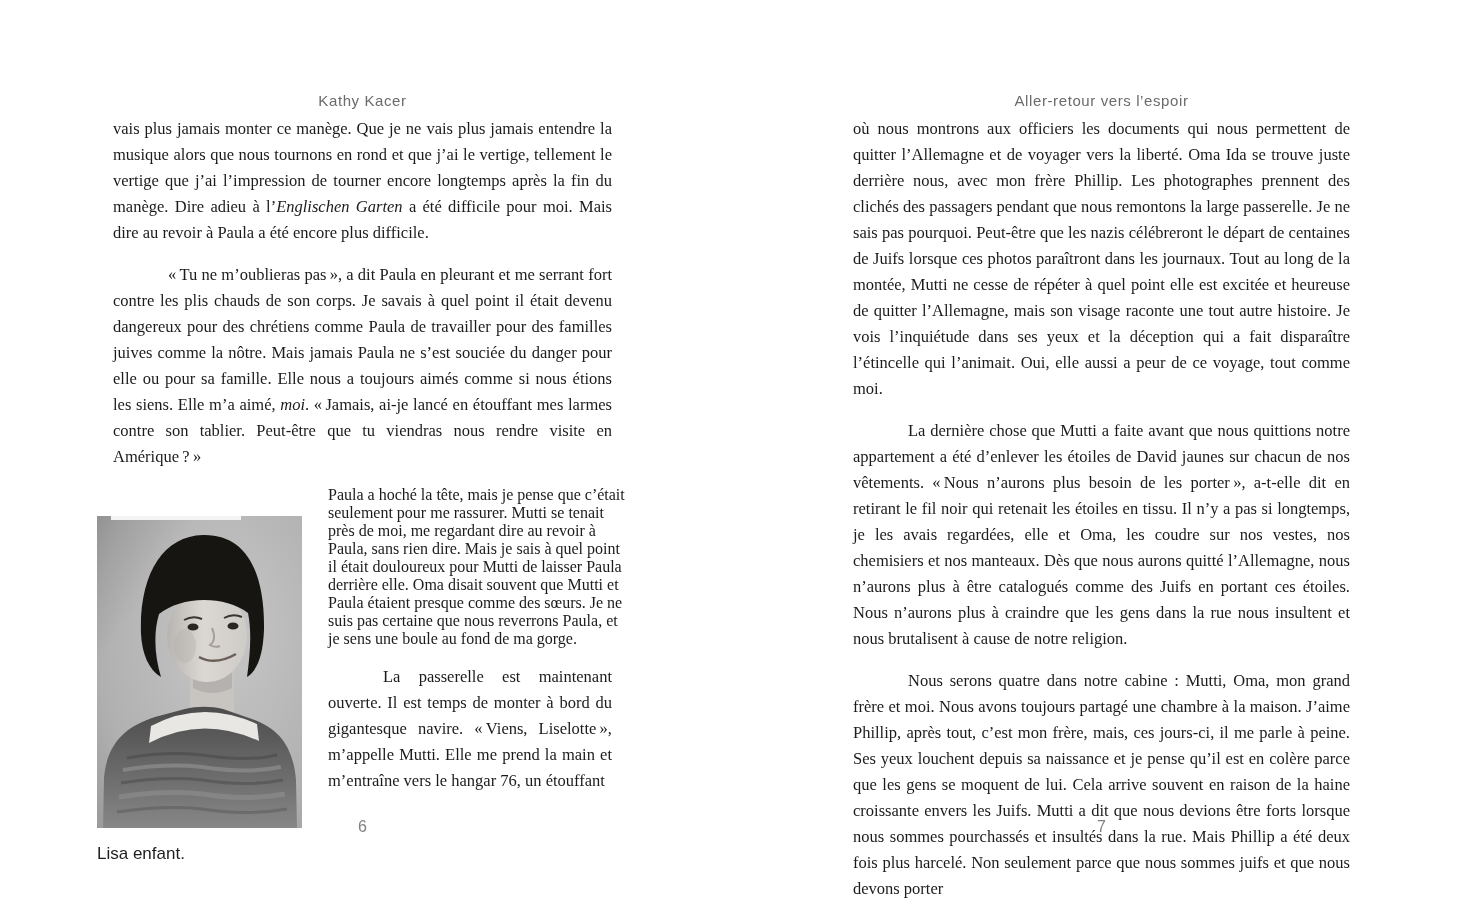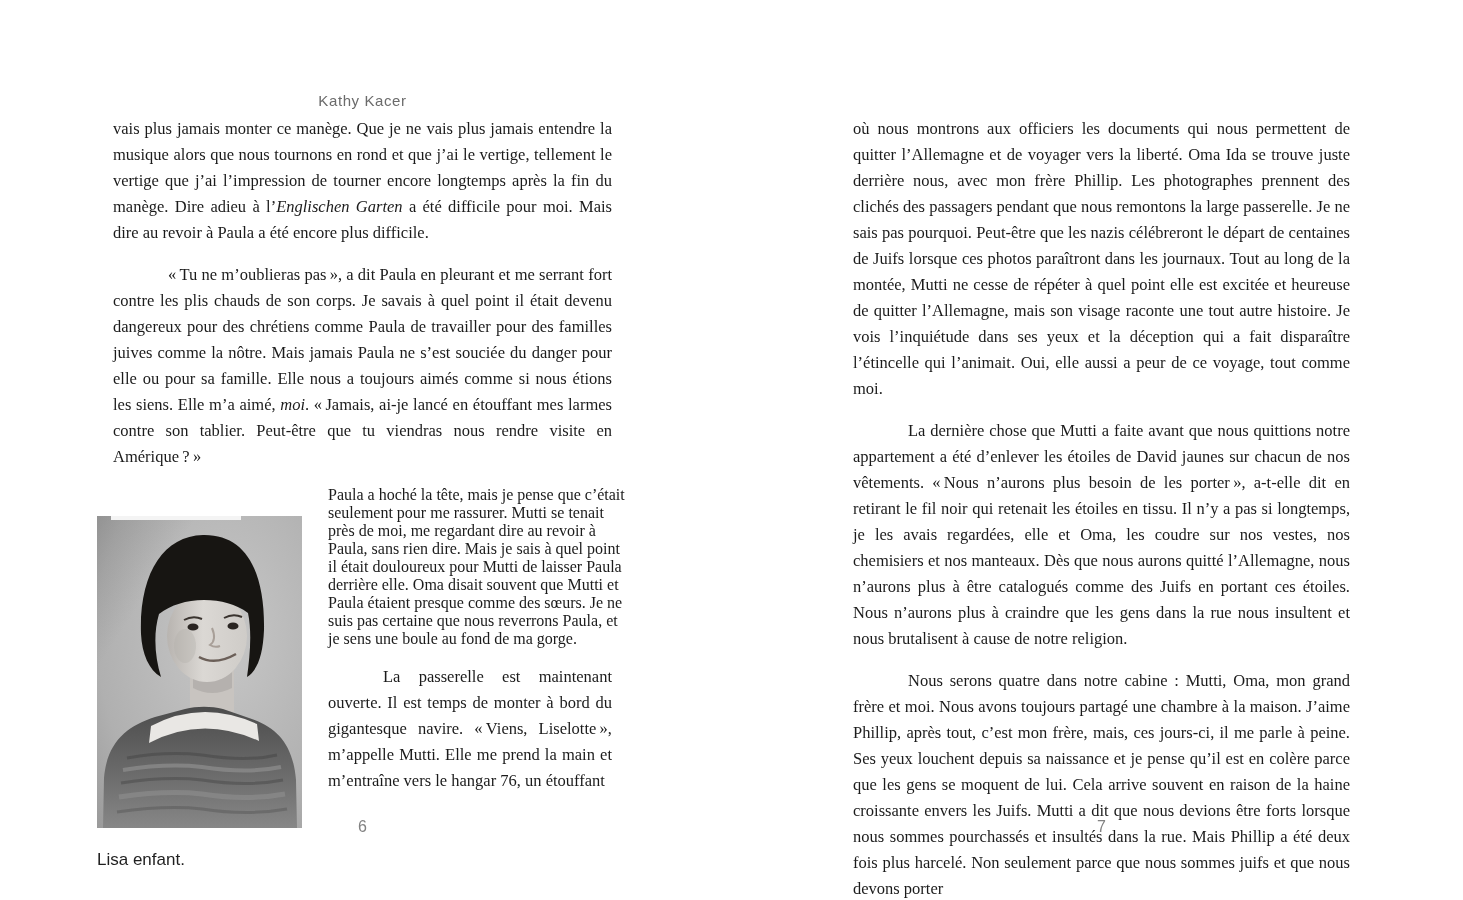--- a/index.html
+++ b/index.html
@@ -47,21 +47,21 @@
   .indent { text-indent: 55px; }
   em { font-style: italic; }
   figure.photo-fig {
     float: left;
     width: 205px;
     margin: 30px 26px 80px 0;
     padding: 0;
   }
   figure.photo-fig svg { display: block; }
   figcaption.photo-caption {
-    margin-top: 22px;
+    margin-top: 16px;
     font-family: "Liberation Sans", sans-serif;
     font-size: 17px;
     color: #1f1f1f;
     text-align: left;
     line-height: 20px;
   }
   .folio {
     position: absolute;
     top: 818px;
     left: 0;
@@ -143,20 +143,21 @@
         <span>Paula a hoché la tête, mais je pense que c’était seulement pour me rassurer. Mutti se tenait près de moi, me regardant dire au revoir à Paula, sans rien dire. Mais je sais à quel point il était douloureux pour Mutti de laisser Paula derrière elle. Oma disait souvent que Mutti et Paula étaient presque comme des sœurs. Je ne suis pas certaine que nous reverrons Paula, et je sens une boule au fond de ma gorge.</span>
       <p></p>
 
       <p class="indent"><span>La passerelle est maintenant ouverte. Il est temps de monter à bord du gigantesque navire. « Viens, Liselotte », m’appelle Mutti. Elle me prend la main et m’entraîne vers le hangar 76, un étouffant</span></p>
     </div>
 
     <div class="folio">6</div>
   </div>
 
   <div class="page page-right">
+    <div class="running-head">Aller-retour vers l’espoir</div>
 
     <div class="page-body">
       <p><span>où nous montrons aux officiers les documents qui nous permettent de quitter l’Allemagne et de voyager vers la liberté. Oma Ida se trouve juste derrière nous, avec mon frère Phillip. Les photographes prennent des clichés des passagers pendant que nous remontons la large passerelle. Je ne sais pas pourquoi. Peut-être que les nazis célébreront le départ de centaines de Juifs lorsque ces photos paraîtront dans les journaux. Tout au long de la montée, Mutti ne cesse de répéter à quel point elle est excitée et heureuse de quitter l’Allemagne, mais son visage raconte une tout autre histoire. Je vois l’inquiétude dans ses yeux et la déception qui a fait disparaître l’étincelle qui l’animait. Oui, elle aussi a peur de ce voyage, tout comme moi.</span></p>
       <p class="indent"><span>La dernière chose que Mutti a faite avant que nous quittions notre appartement a été d’enlever les étoiles de David jaunes sur chacun de nos vêtements. « Nous n’aurons plus besoin de les porter », a-t-elle dit en retirant le fil noir qui retenait les étoiles en tissu. Il n’y a pas si longtemps, je les avais regardées, elle et Oma, les coudre sur nos vestes, nos chemisiers et nos manteaux. Dès que nous aurons quitté l’Allemagne, nous n’aurons plus à être catalogués comme des Juifs en portant ces étoiles. Nous n’aurons plus à craindre que les gens dans la rue nous insultent et nous brutalisent à cause de notre religion.</span></p>
       <p class="indent"><span>Nous serons quatre dans notre cabine : Mutti, Oma, mon grand frère et moi. Nous avons toujours partagé une chambre à la maison. J’aime Phillip, après tout, c’est mon frère, mais, ces jours-ci, il me parle à peine. Ses yeux louchent depuis sa naissance et je pense qu’il est en colère parce que les gens se moquent de lui. Cela arrive souvent en raison de la haine croissante envers les Juifs. Mutti a dit que nous devions être forts lorsque nous sommes pourchassés et insultés dans la rue. Mais Phillip a été deux fois plus harcelé. Non seulement parce que nous sommes juifs et que nous devons porter</span></p>
     </div>
 
     <div class="folio">7</div>
   </div>
 

